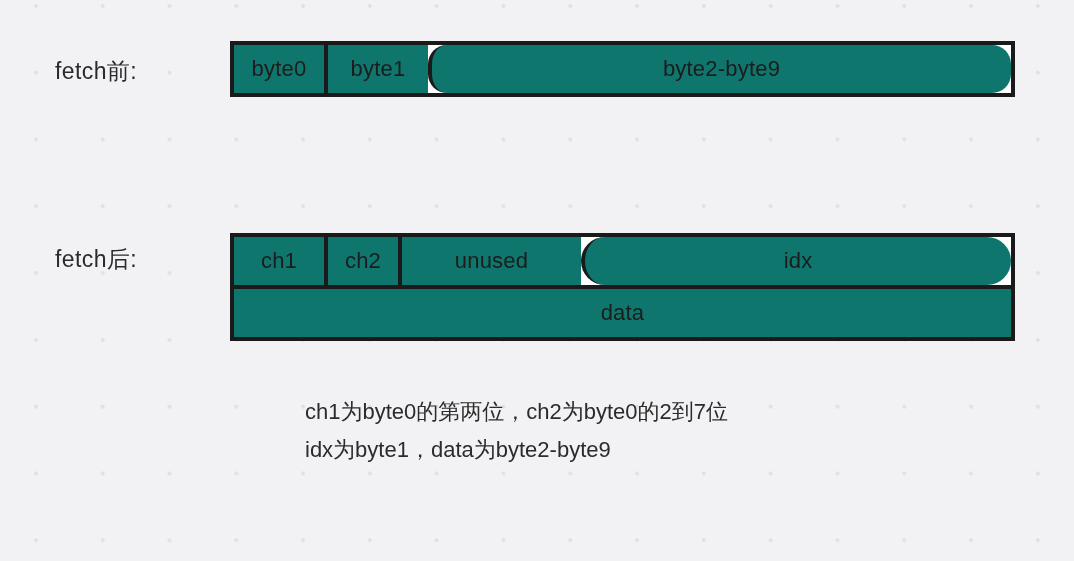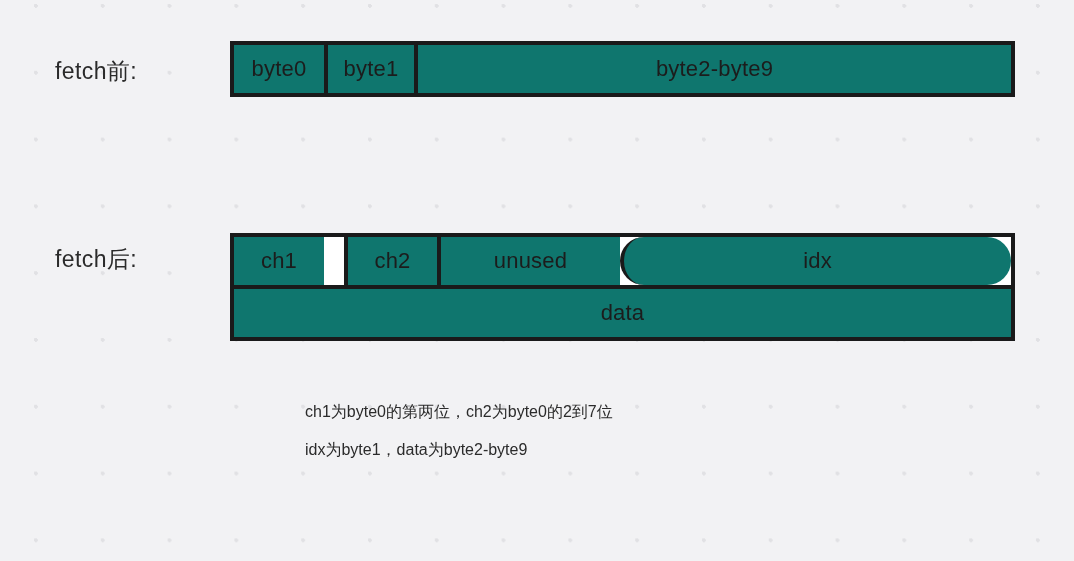--- a/index.html
+++ b/index.html
@@ -71,36 +71,36 @@
     background: #0f766e;
     white-space: nowrap;
     letter-spacing: 0.2px;
   }
   .cell + .cell {
     border-left: 4px solid #1a1a1a;
   }
 
   
   .w-byte0  { width: 90px; }
-  .w-byte1  { width: 90px; }
-  .w-rest   { flex: 1 1 auto; }
+  .w-byte1  { width: 104px; }
+  .w-rest   { flex: 1 1 auto; border-radius: 19px; }
 
   
   .w-ch1    { width: 90px; }
-  .w-ch2    { width: 93px; margin-left: 20px; }
+  .w-ch2    { width: 74px; }
   .w-unused { width: 183px; }
   .w-idx    { flex: 1 1 auto; border-radius: 24px; }
   .w-full   { width: 100%; text-align: center; }
 
   
   #caption {
     position: absolute;
     left: 305px;
     top: 393px;
-    font-size: 16px;
+    font-size: 22px;
     color: #2b2b2b;
     line-height: 38px;
     white-space: nowrap;
   }
   #caption div { white-space: nowrap; }
 </style>
 </head>
 <body>
 
 <div id="canvas">

